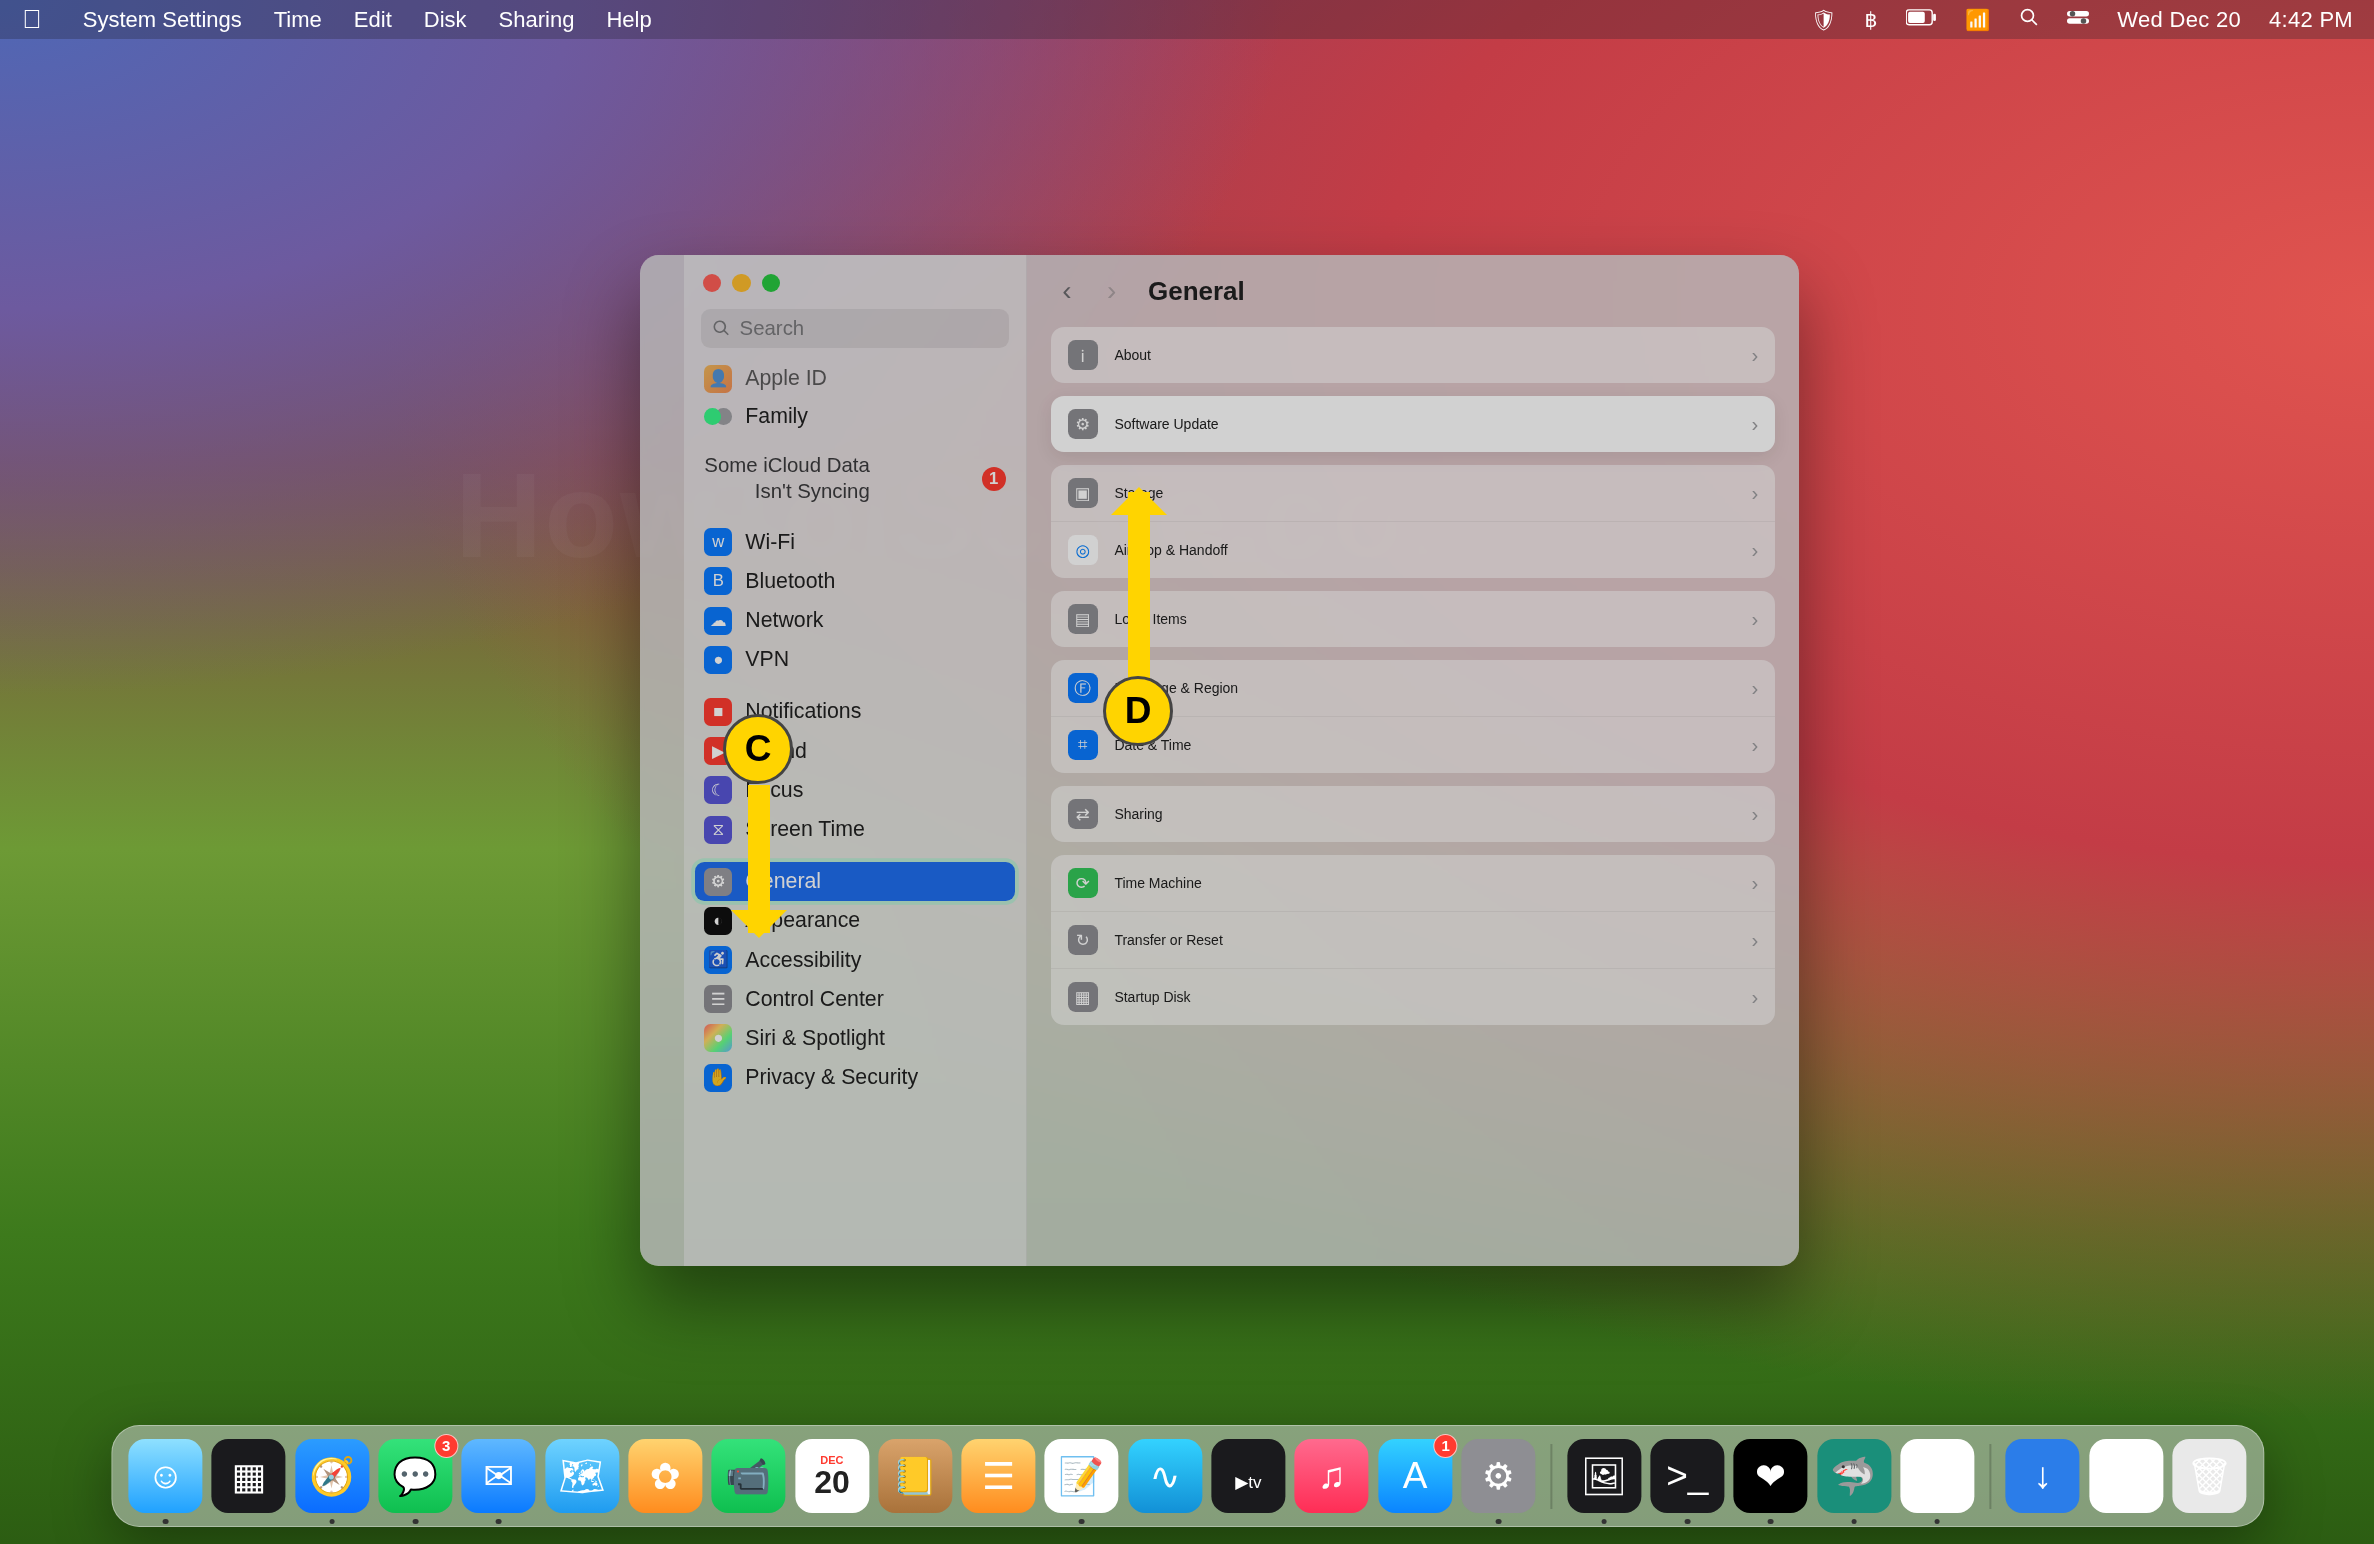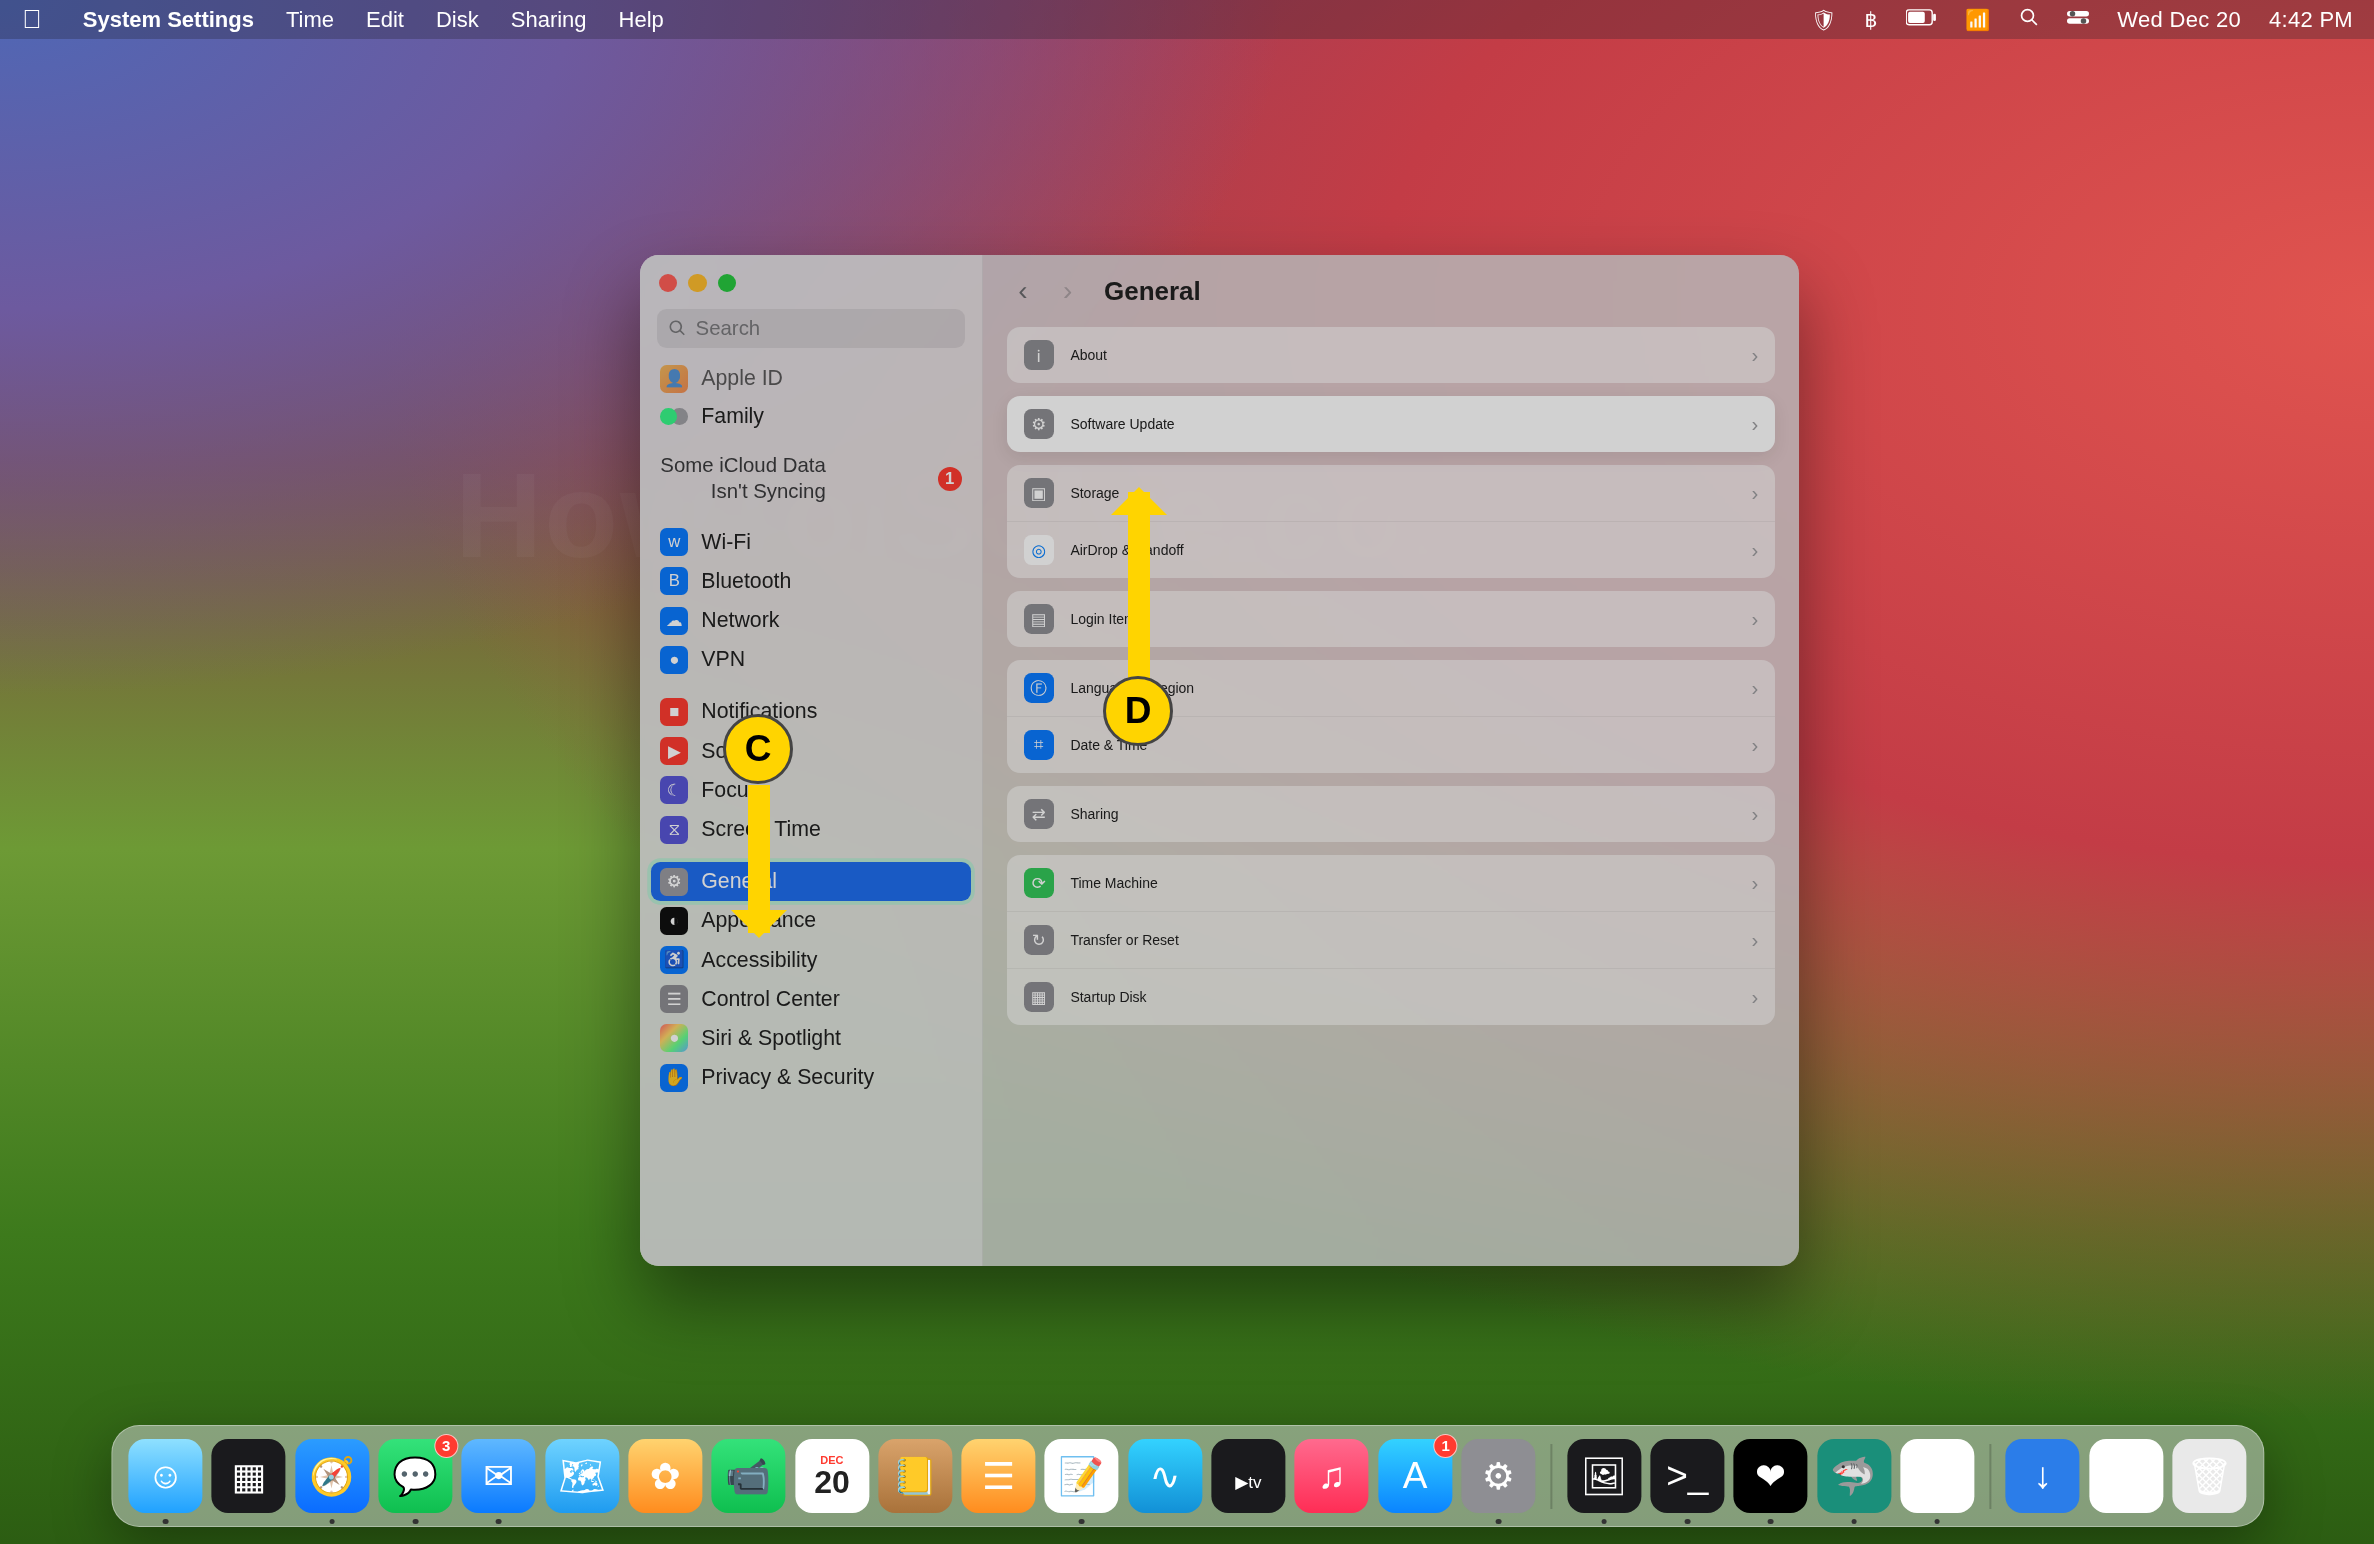--- a/index.html
+++ b/index.html
@@ -17,35 +17,35 @@
 
 
 .menubar {
   position: absolute; top: 0; left: 0; right: 0; height: 39px;
   background: rgba(30,30,40,.28);
   display: flex; align-items: center; color: #fff; font-size: 22px;
   padding: 0 22px; justify-content: space-between;
 }
 .menu-left, .menu-right { display: flex; align-items: center; gap: 32px; }
 .menu-left .apple { font-size: 26px; margin-right: 9.3px; }
-.menu-left .app { font-weight: 700; }
+.menu-left .app { font-weight: 400; }
 .menu-right { gap: 28px; font-size: 20.4px; }
 .menu-right .clock { font-size: 22px; letter-spacing: 0.3px; }
 
 
 .win {
   position: absolute; left: 640px; top: 255px; width: 1159px; height: 1011px;
   background: rgba(229,229,231,.82); backdrop-filter: blur(1.9px);
   border-radius: 18.6px; box-shadow: 0 37px 74px rgba(0,0,0,.45);
   display: flex; overflow: hidden;
 }
 .sidebar {
   width: 343px; background: rgba(236,236,238,.55);
   border-right: 0.9px solid rgba(0,0,0,.06);
-  display: flex; flex-direction: column;
+  display: flex; flex-direction: column; margin-left: 44px;
 }
 .tl { display: flex; gap: 11px; padding: 18.6px 18.6px 7.4px; }
 .tl span { width: 18.6px; height: 18.6px; border-radius: 50%; }
 .tl .r { background:#ff5f57; } .tl .y { background:#febc2e; } .tl .g { background:#28c840; }
 .search { margin: 9.3px 16.7px; background: rgba(0,0,0,.07); border-radius: 9.3px; height: 39px;
   display: flex; align-items: center; padding: 0 11px; gap: 9.3px; color:#7a7a7d; font-size: 20.4px;}
 .search svg { width:18.6px; height:18.6px; fill:#7a7a7d; }
 
 .side-scroll { flex:1; overflow:hidden; padding: 1.9px 11px 13px; }
 .srow { display:flex; align-items:center; gap:13px; padding:5.6px 9.3px; border-radius:9.3px; font-size:21.3px; color:#222;}

